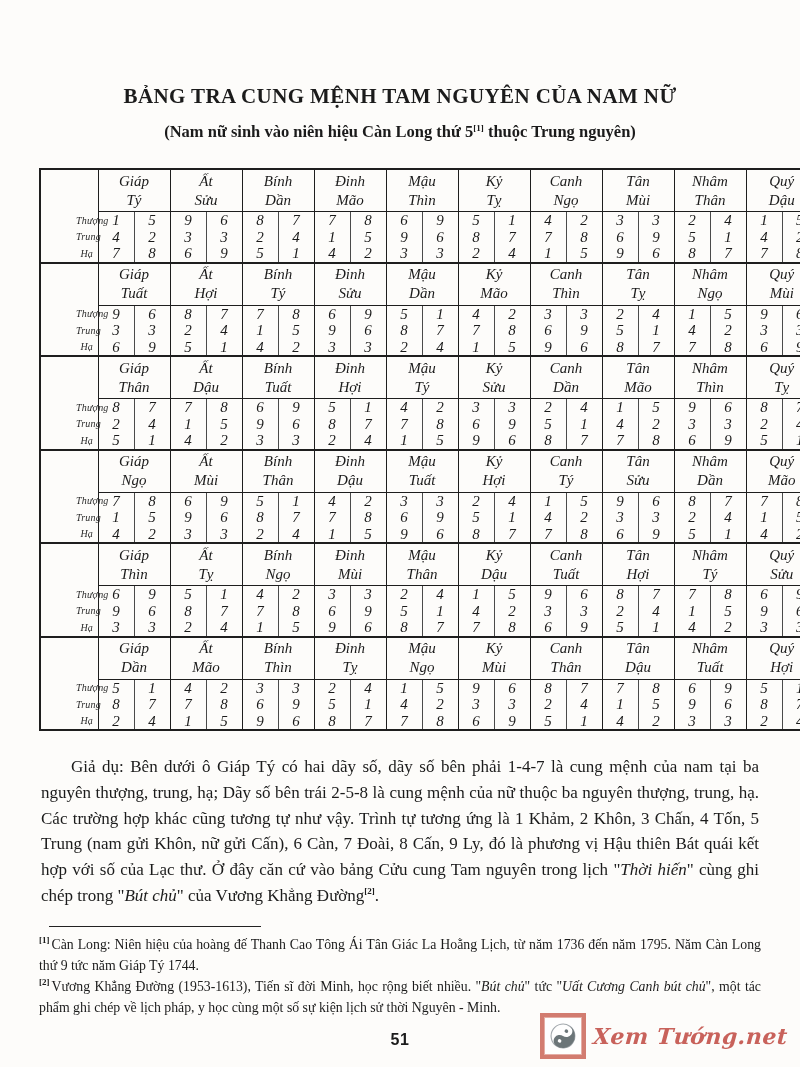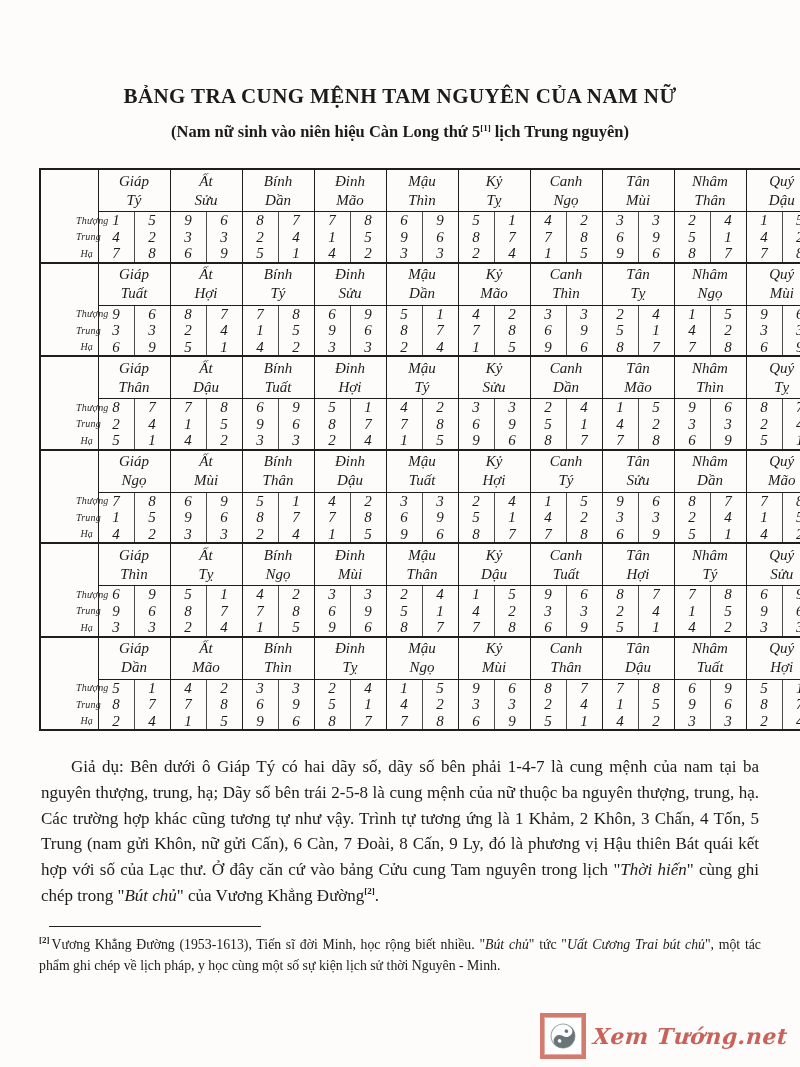--- a/index.html
+++ b/index.html
@@ -83,21 +83,21 @@
     transform:skewX(-4deg);letter-spacing:.5px;
   }
 </style>
 </head>
 <body>
 
 <div class="page">
   <div class="content">
 
     <h1 class="title">BẢNG TRA CUNG MỆNH TAM NGUYÊN CỦA NAM NỮ</h1>
-    <p class="subtitle"><span>(Nam nữ sinh vào niên hiệu Càn Long thứ 5</span><sup class="fnref">[1]</sup><span> lịch Trung nguyên)</span></p>
+    <p class="subtitle"><span>(Nam nữ sinh vào niên hiệu Càn Long thứ 5</span><sup class="fnref">[1]</sup><span> thuộc Trung nguyên)</span></p>
 
     <table class="cmtable">
       <colgroup>
         <col style="width:58px">
       <col>
           <col>
           <col>
           <col>
           <col>
           <col>
@@ -801,23 +801,25 @@
             <td class="ncell rgt">4</td>
           </tr>
         </tbody>
       </table>
 
     <p class="para"><span>Giả dụ: Bên dưới ô Giáp Tý có hai dãy số, dãy số bên phải 1-4-7 là cung mệnh của nam tại ba nguyên thượng, trung, hạ; Dãy số bên trái 2-5-8 là cung mệnh của nữ thuộc ba nguyên thượng, trung, hạ. Các trường hợp khác cũng tương tự như vậy. Trình tự tương ứng là 1 Khảm, 2 Khôn, 3 Chấn, 4 Tốn, 5 Trung (nam gửi Khôn, nữ gửi Cấn), 6 Càn, 7 Đoài, 8 Cấn, 9 Ly, đó là phương vị Hậu thiên Bát quái kết hợp với số của Lạc thư. Ở đây căn cứ vào bảng Cửu cung Tam nguyên trong lịch "</span><span class="italic">Thời hiến</span><span>" cùng ghi chép trong "</span><span class="italic">Bút chủ</span><span>" của Vương Khẳng Đường</span><sup class="fnref">[2]</sup><span>.</span></p>
 
     <hr class="fnrule">
     <div>
 
-        <p class="fn"><span class="mk">[2]</span><span>Vương Khẳng Đường (1953-1613), Tiến sĩ đời Minh, học rộng biết nhiều. "</span><span class="italic">Bút chủ</span><span>" tức "</span><span class="italic">Uất Cương Trai bút chủ</span><span>", một tác phẩm ghi chép về lịch pháp, y học cùng một số sự kiện lịch sử thời Nguyên - Minh.</span></p>
+    <p class="fn"><span class="mk">[1]</span><span>Càn Long: Niên hiệu của hoàng đế Thanh Cao Tông Ái Tân Giác La Hoằng Lịch, từ năm 1736 đến năm 1795. Năm Càn Long thứ 9 tức năm Giáp Tý 1744.</span></p>
+        <p class="fn"><span class="mk">[2]</span><span>Vương Khẳng Đường (1953-1613), Tiến sĩ đời Minh, học rộng biết nhiều. "</span><span class="italic">Bút chủ</span><span>" tức "</span><span class="italic">Uất Cương Canh bút chủ</span><span>", một tác phẩm ghi chép về lịch pháp, y học cùng một số sự kiện lịch sử thời Nguyên - Minh.</span></p>
       </div>
 
+    <div class="pagenum">51</div>
   </div>
 
   <div class="wm">
     <div class="sq">
       <svg width="28" height="28" viewBox="0 0 40 40">
         <g transform="rotate(35 20 20)">
           <circle cx="20" cy="20" r="17" fill="#ffffff" stroke="#9aa0a6" stroke-width="1.5"></circle>
           <path d="M20,3 a17,17 0 0 1 0,34 a8.5,8.5 0 0 1 0,-17 a8.5,8.5 0 0 0 0,-17 z" fill="#5f6a6e"></path>
           <circle cx="20" cy="11.5" r="2.6" fill="#5f6a6e"></circle>
           <circle cx="20" cy="28.5" r="2.6" fill="#ffffff"></circle>

